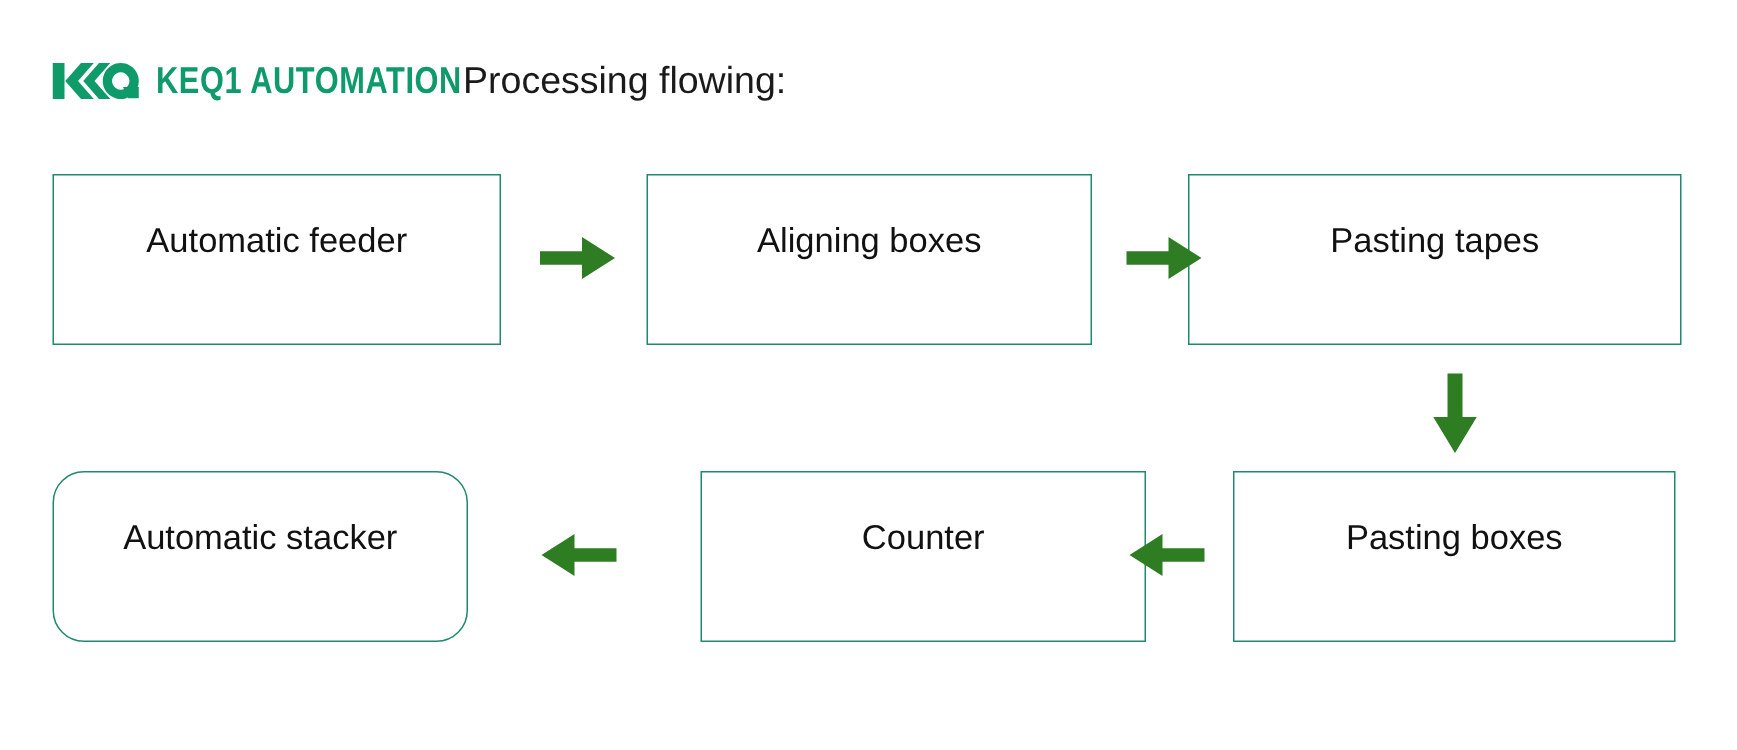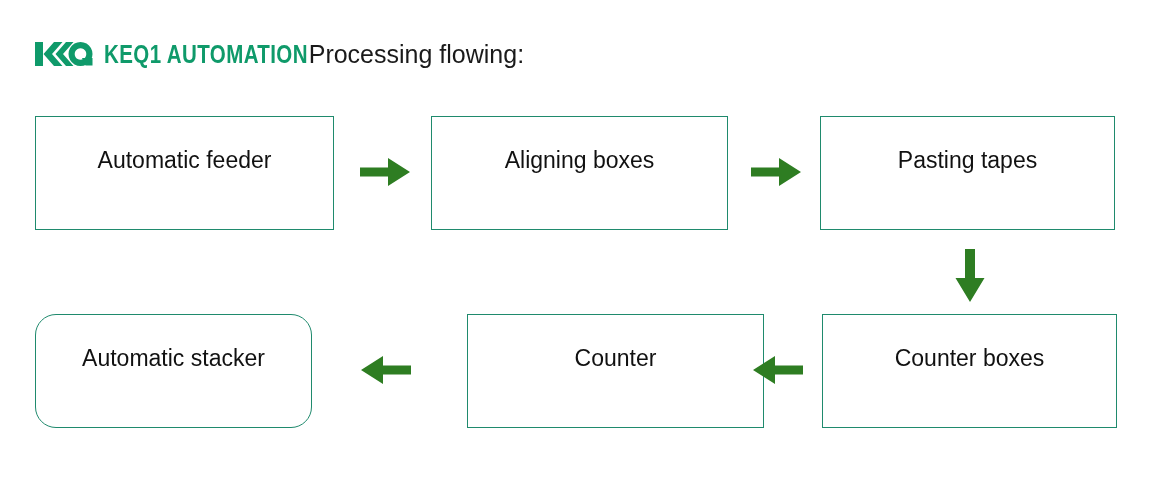--- a/index.html
+++ b/index.html
@@ -75,21 +75,21 @@
     font-weight: 400;
     white-space: nowrap;
     position: relative;
     top: -13px;
     line-height: 1;
   }
 
   
   #box-automatic-feeder { left: 35px;  top: 116px; width: 299px; height: 114px; }
   #box-aligning-boxes   { left: 431px; top: 116px; width: 297px; height: 114px; }
-  #box-pasting-tapes    { left: 820px; top: 116px; width: 295px; height: 114px; }
+  #box-pasting-tapes    { left: 792px; top: 116px; width: 329px; height: 114px; }
   
   #box-automatic-stacker { left: 35px;  top: 314px; width: 277px; height: 114px; border-radius: 21px; }
   #box-counter           { left: 431px; top: 314px; width: 297px; height: 114px; margin-left: 36px; }
   #box-collect-boxes     { left: 822px; top: 314px; width: 295px; height: 114px; }
 
   
   .arrow {
     position: absolute;
     display: block;
   }
@@ -138,21 +138,21 @@
 
   <div class="flow-box" id="box-automatic-stacker">
     <span class="box-label">Automatic stacker</span>
   </div>
 
   <div class="flow-box" id="box-counter">
     <span class="box-label">Counter</span>
   </div>
 
   <div class="flow-box" id="box-collect-boxes">
-    <span class="box-label">Counter boxes</span>
+    <span class="box-label">Pasting boxes</span>
   </div>
 
   <span class="arrow" id="arrow-feeder-to-aligning">
     <svg width="54" height="44" viewBox="0 0 54 44" xmlns="http://www.w3.org/2000/svg" aria-hidden="true">
       <path d="M2 17.5 H30 V8 L52 22 L30 36 V26.5 H2 Z" fill="#2e7d22"></path>
     </svg>
   </span>
 
   <span class="arrow" id="arrow-aligning-to-pasting">
     <svg width="54" height="44" viewBox="0 0 54 44" xmlns="http://www.w3.org/2000/svg" aria-hidden="true">

